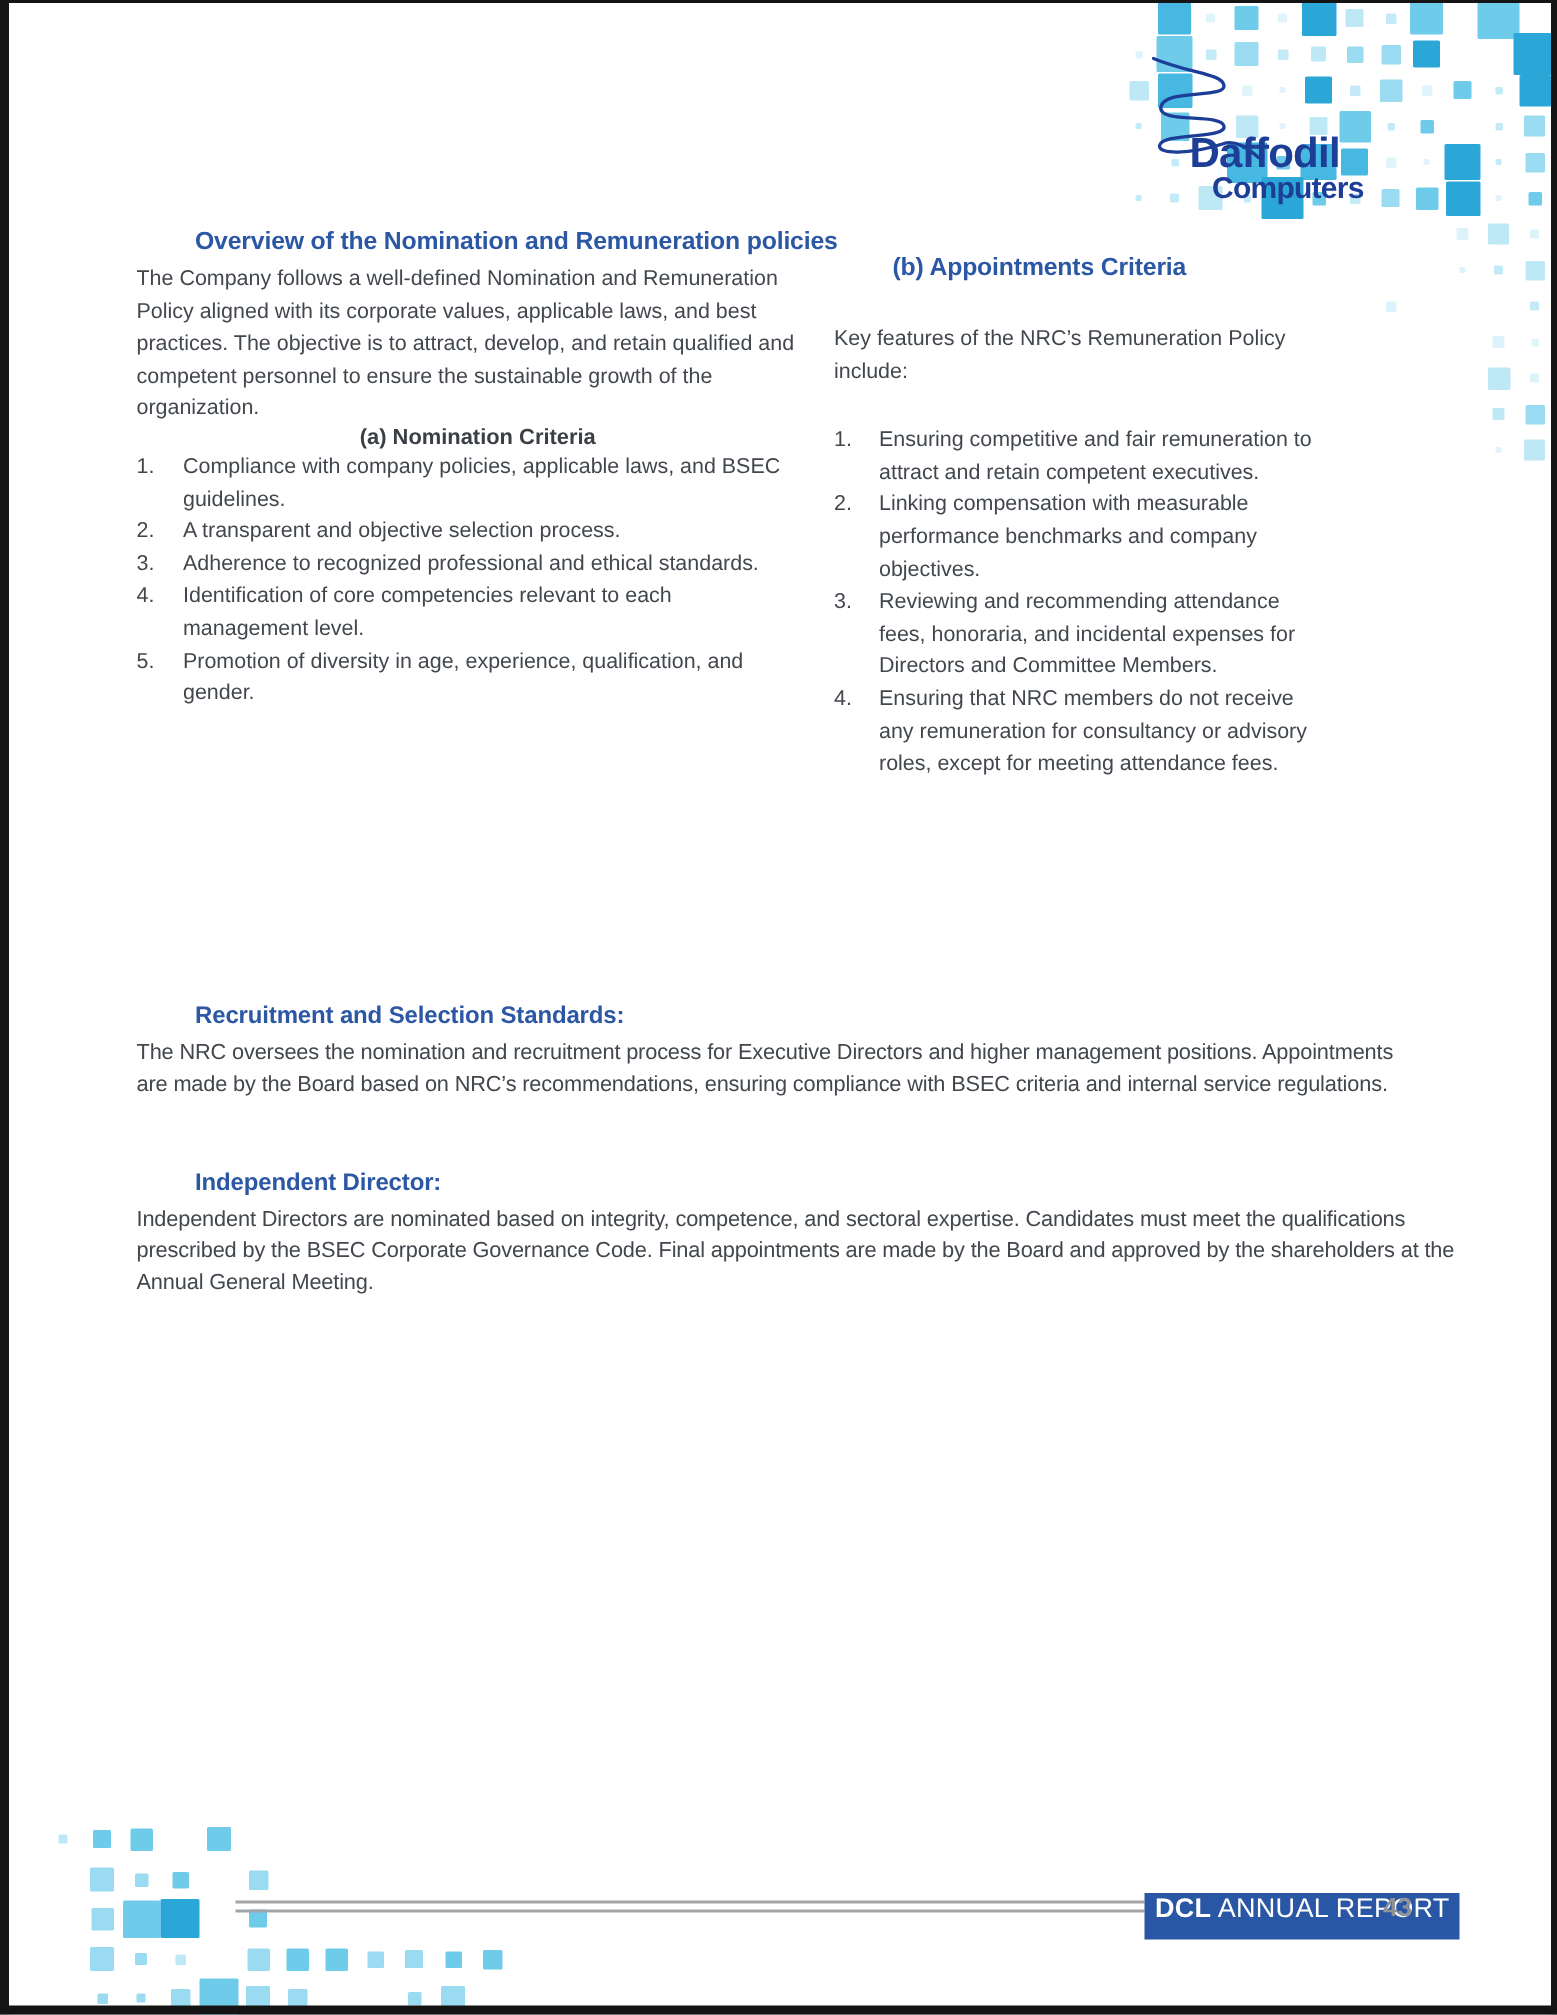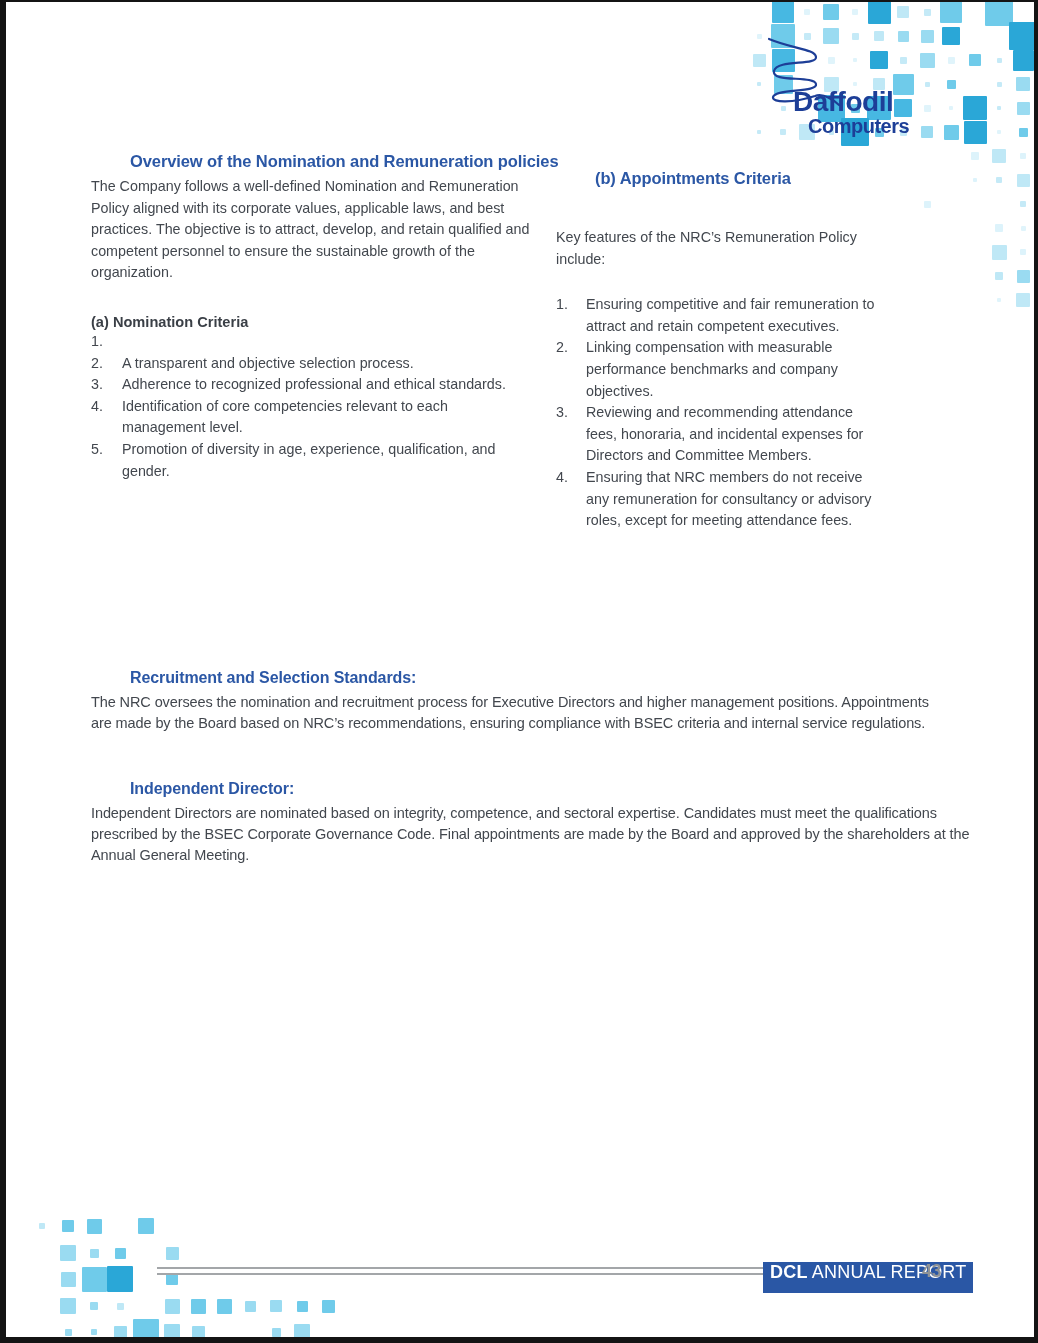--- a/index.html
+++ b/index.html
@@ -24,26 +24,26 @@
   .logo-line{position:absolute;font-weight:bold;letter-spacing:-0.5px;line-height:1;}
   .logo-line1{left:38px;top:58px;font-size:28px;}
   .logo-line2{left:53px;top:86px;font-size:20px;}
 
   
   .col-left{position:absolute;left:91px;top:150px;width:455px;z-index:5;}
   .col-right{position:absolute;left:556px;top:167px;width:390px;z-index:5;}
   .h-blue{font-weight:bold;font-size:16.5px;line-height:23px;color:#2b57a5;letter-spacing:-0.1px;margin-left:39px;}
   .body-text{font-size:14.3px;line-height:21.6px;color:#42474e;}
   .col-left .intro{margin-top:3px;width:445px;}
-  .sub-heading{margin-top:30px;font-weight:bold;font-size:14.6px;color:#3a3f46;}
+  .sub-heading{font-weight:bold;font-size:14.6px;color:#3a3f46;text-align:center;}
   .num-list{margin-top:1px;}
   .num-item{display:flex;align-items:flex-start;}
   .num-item .n{width:31px;flex:0 0 31px;}
   .col-left .num-item .t{width:402px;}
-  .col-right .intro{margin-top:37px;width:340px;}
+  .col-right .intro{margin-top:26px;width:340px;}
   .col-right .num-list{margin-top:24px;}
   .col-right .num-item .n{width:30px;flex:0 0 30px;}
   .col-right .num-item .t{width:300px;}
 
   
   .section{position:absolute;left:91px;z-index:5;}
   .section-1{top:666px;}
   .section-2{top:777px;}
   .section .h-blue{font-size:16px;}
   .section .body-text{margin-top:3px;font-size:14.5px;line-height:21.2px;letter-spacing:-0.1px;}
@@ -186,20 +186,21 @@
     <div class="logo-line logo-line2" style="color:#1d3e97">Computers</div>
   </div>
 
   <div class="col-left">
     <div class="h-blue" style="width:430px">Overview of the Nomination and Remuneration policies</div>
     <div class="body-text intro">The Company follows a well-defined Nomination and Remuneration Policy aligned with its corporate values, applicable laws, and best practices. The objective is to attract, develop, and retain qualified and competent personnel to ensure the sustainable growth of the organization.</div>
     <div class="sub-heading">(a)  Nomination Criteria</div>
     <div class="num-list body-text">
       <div class="num-item">
         <span class="n">1.</span>
+        <span class="t">Compliance with company policies, applicable laws, and BSEC guidelines.</span>
       </div>
       <div class="num-item">
         <span class="n">2.</span>
         <span class="t">A transparent and objective selection process.</span>
       </div>
       <div class="num-item">
         <span class="n">3.</span>
         <span class="t">Adherence to recognized professional and ethical standards.</span>
       </div>
       <div class="num-item">

